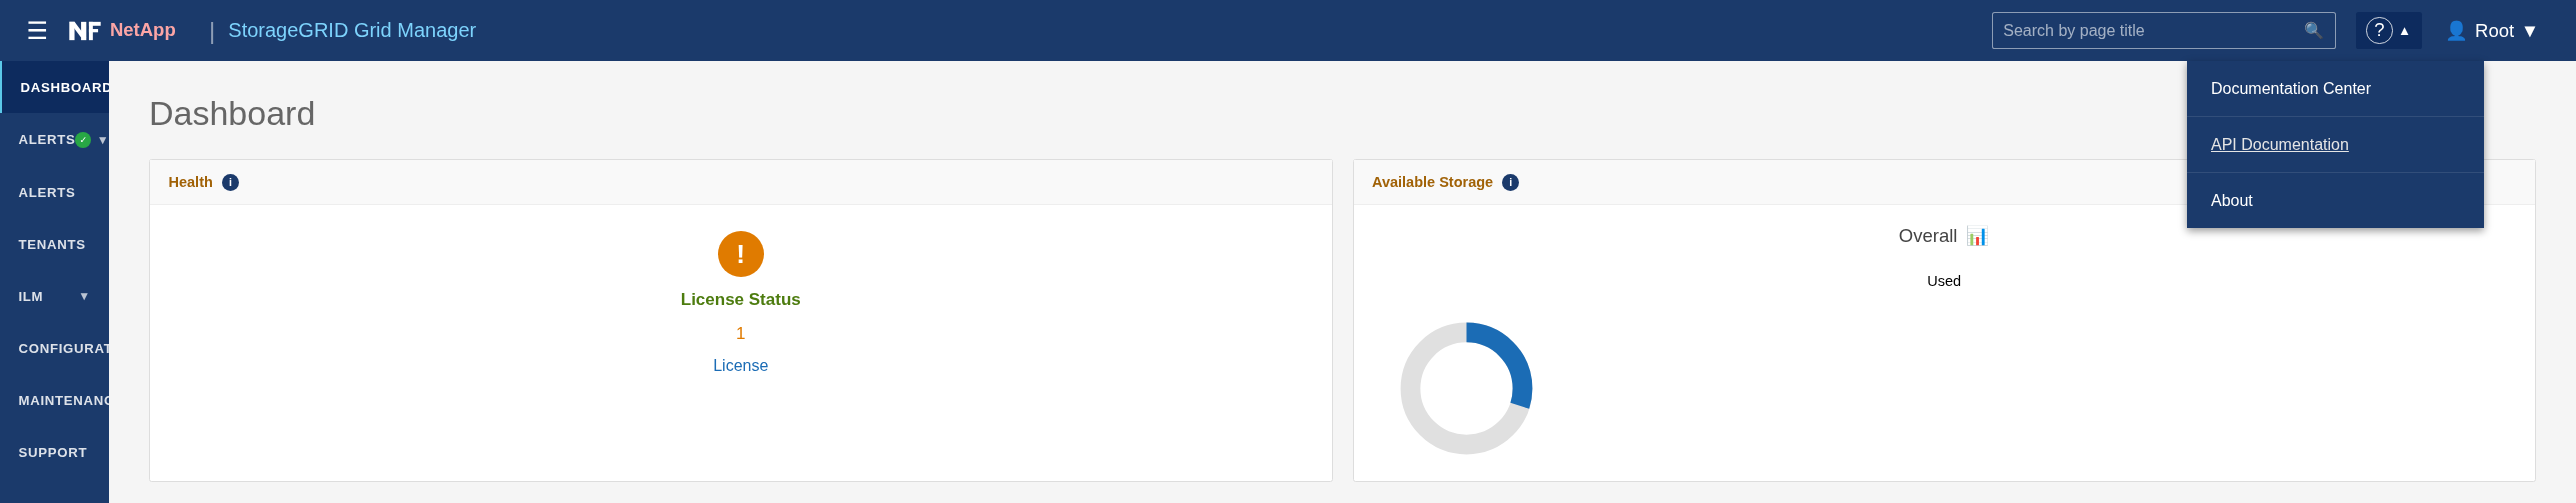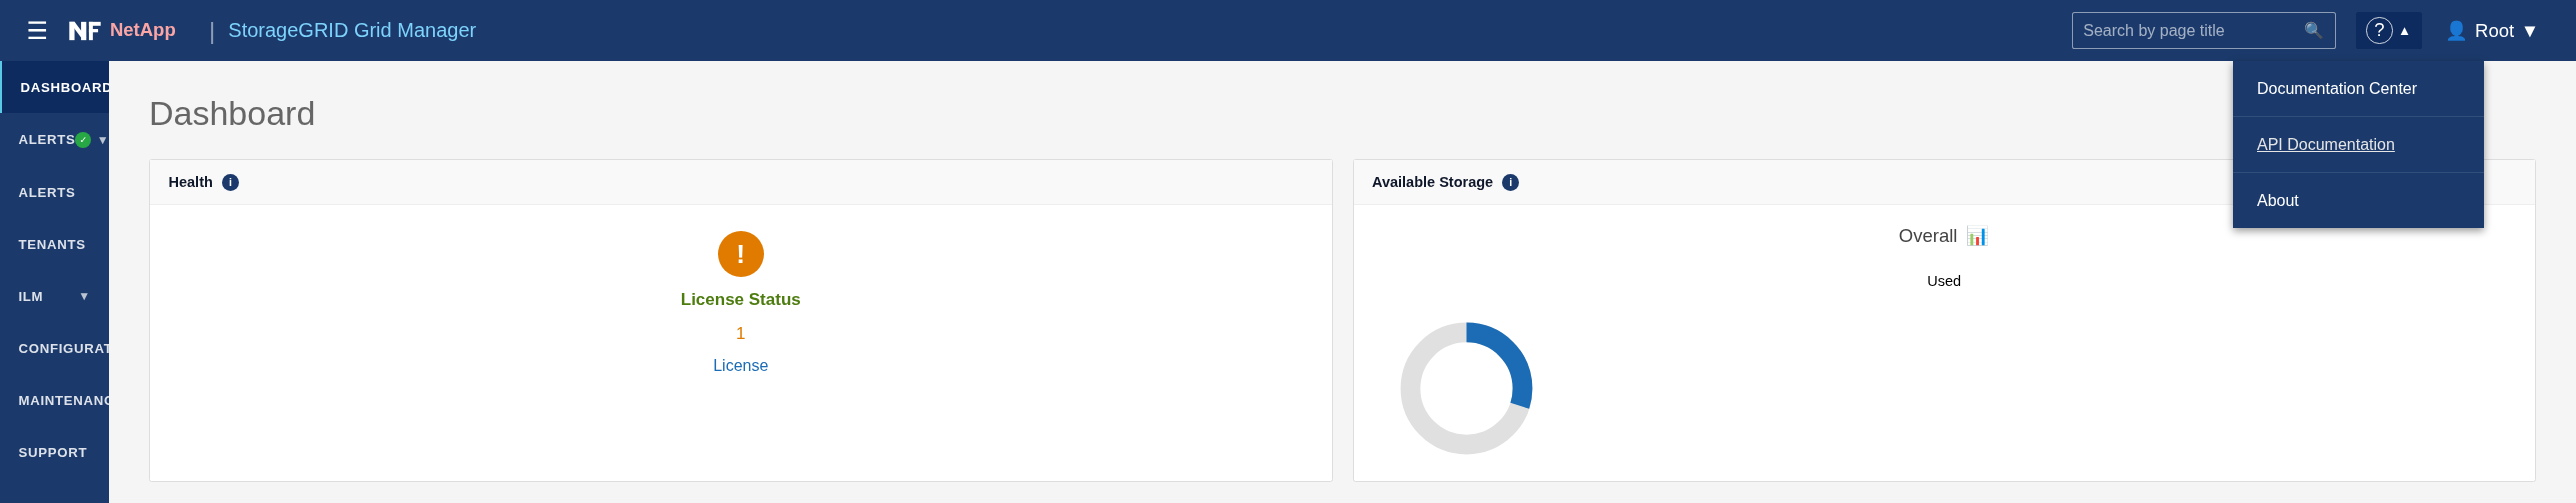--- a/index.html
+++ b/index.html
@@ -60,21 +60,21 @@
     .nav-spacer { flex: 1; }
 
     .nav-search {
       display: flex;
       align-items: center;
       background-color: #1b3a6b;
       border: 0.7px solid rgba(255,255,255,0.5);
       border-radius: 2.6px;
       padding: 5.3px 10.6px;
       margin-right: 20px;
-      width: 264px;
+      width: 344px;
       height: 37px;
     }
 
     .nav-search input {
       background: transparent;
       border: none;
       outline: none;
       color: rgba(255,255,255,0.7);
       font-size: 16px;
       flex: 1;
@@ -122,21 +122,21 @@
       border-radius: 2.6px;
       height: 37px;
     }
 
     
     .help-dropdown {
       position: absolute;
       top: 61px;
       right: 92px;
       background-color: #1b3a6b;
-      width: 251px;
+      width: 297px;
       z-index: 200;
       box-shadow: 0 2.6px 8px rgba(0,0,0,0.4);
     }
 
     .help-dropdown-item {
       padding: 18.5px 24px;
       color: white;
       font-size: 16px;
       cursor: pointer;
       border-bottom: 0.7px solid rgba(255,255,255,0.1);
@@ -252,21 +252,21 @@
       padding: 13.2px 18.5px;
       background: #f9f9f9;
       border-bottom: 0.7px solid #eee;
       display: flex;
       align-items: center;
       gap: 9.2px;
     }
 
     .panel-header-title {
       font-size: 14.5px;
-      color: #0f172a;
+      color: #a16207;
       font-weight: 600;
     }
 
     .info-icon {
       width: 17px;
       height: 17px;
       background-color: #1b3a6b;
       border-radius: 50%;
       color: white;
       font-size: 10.6px;

